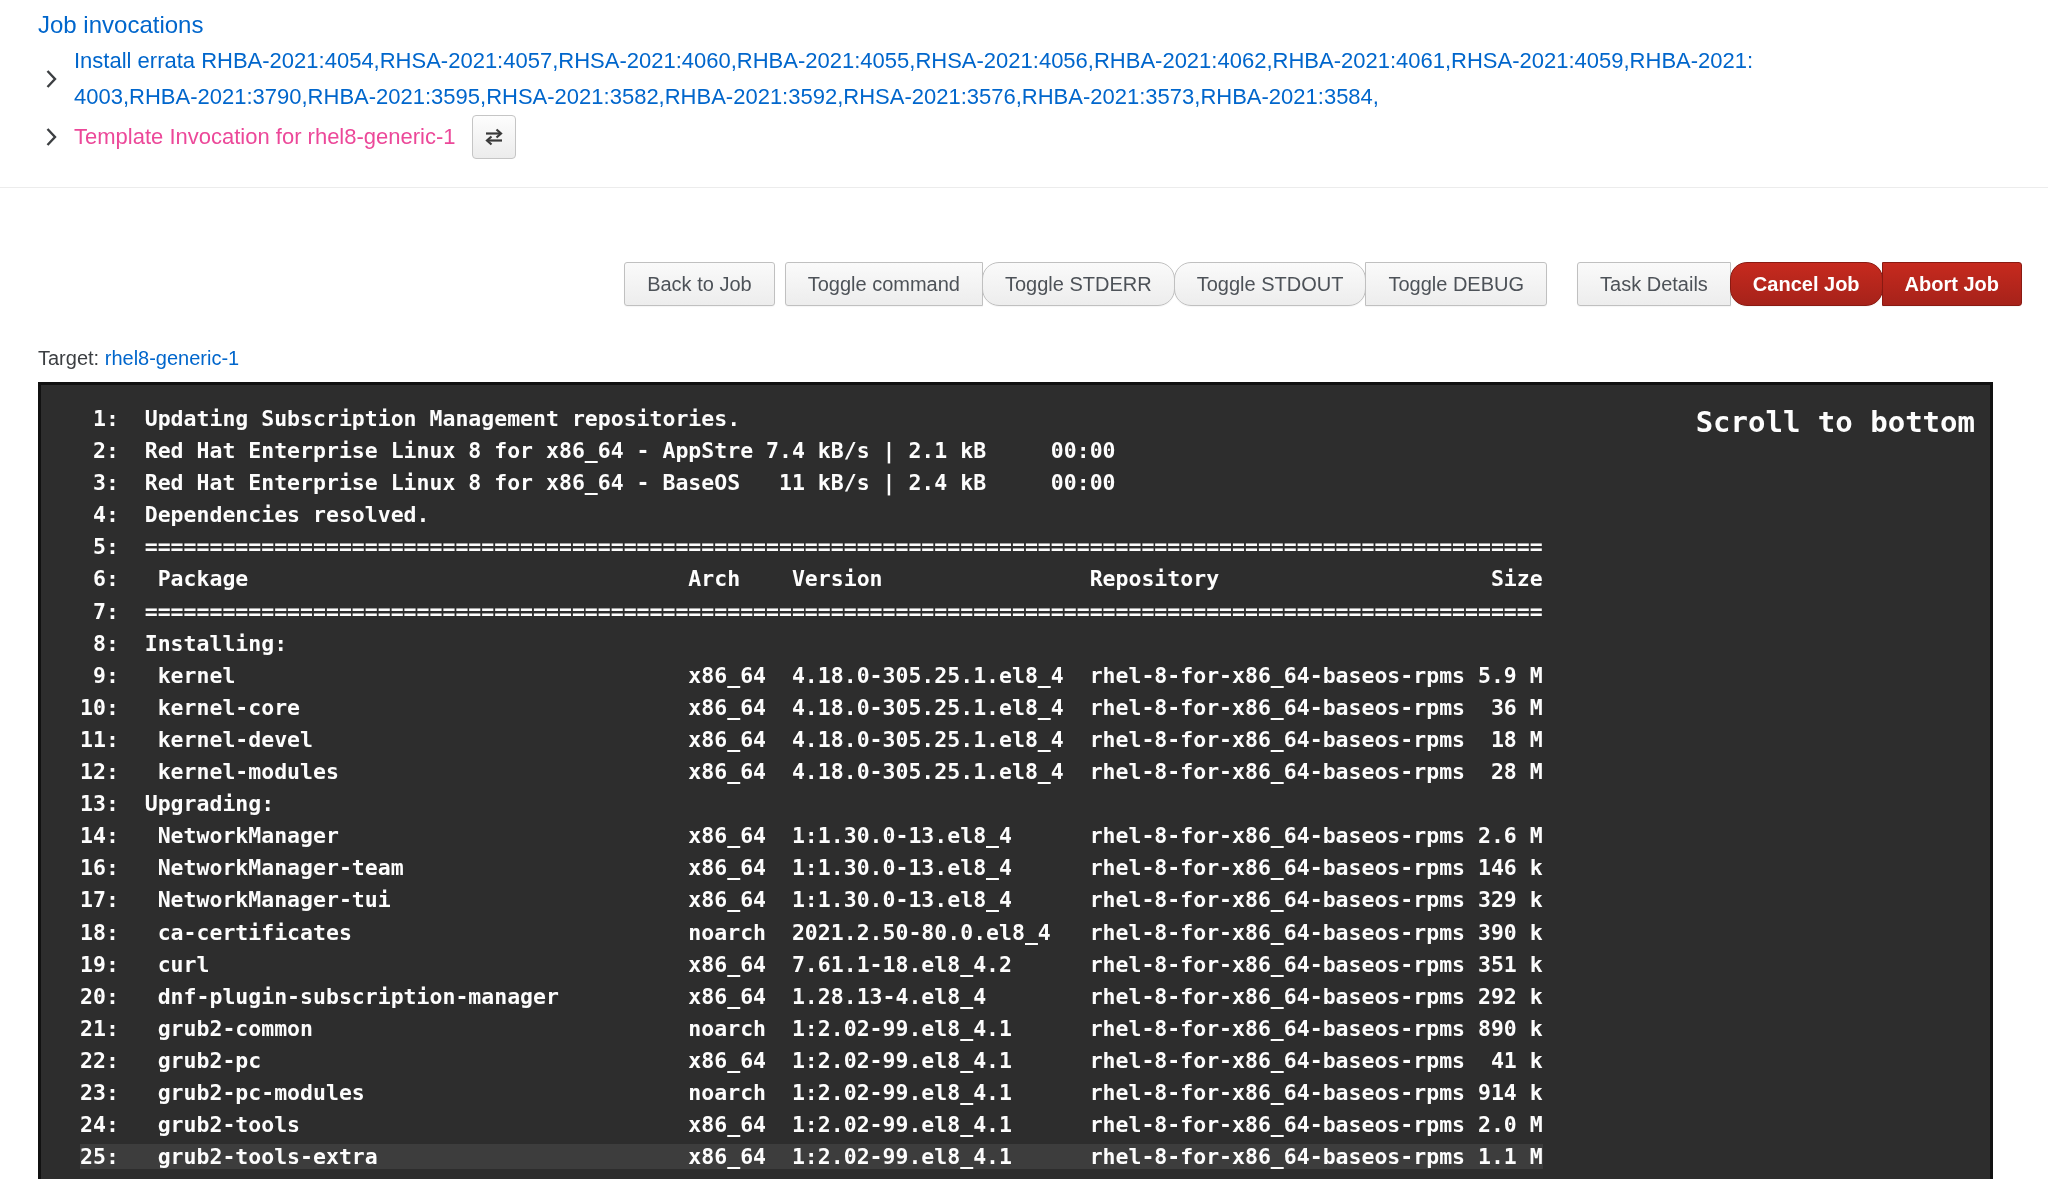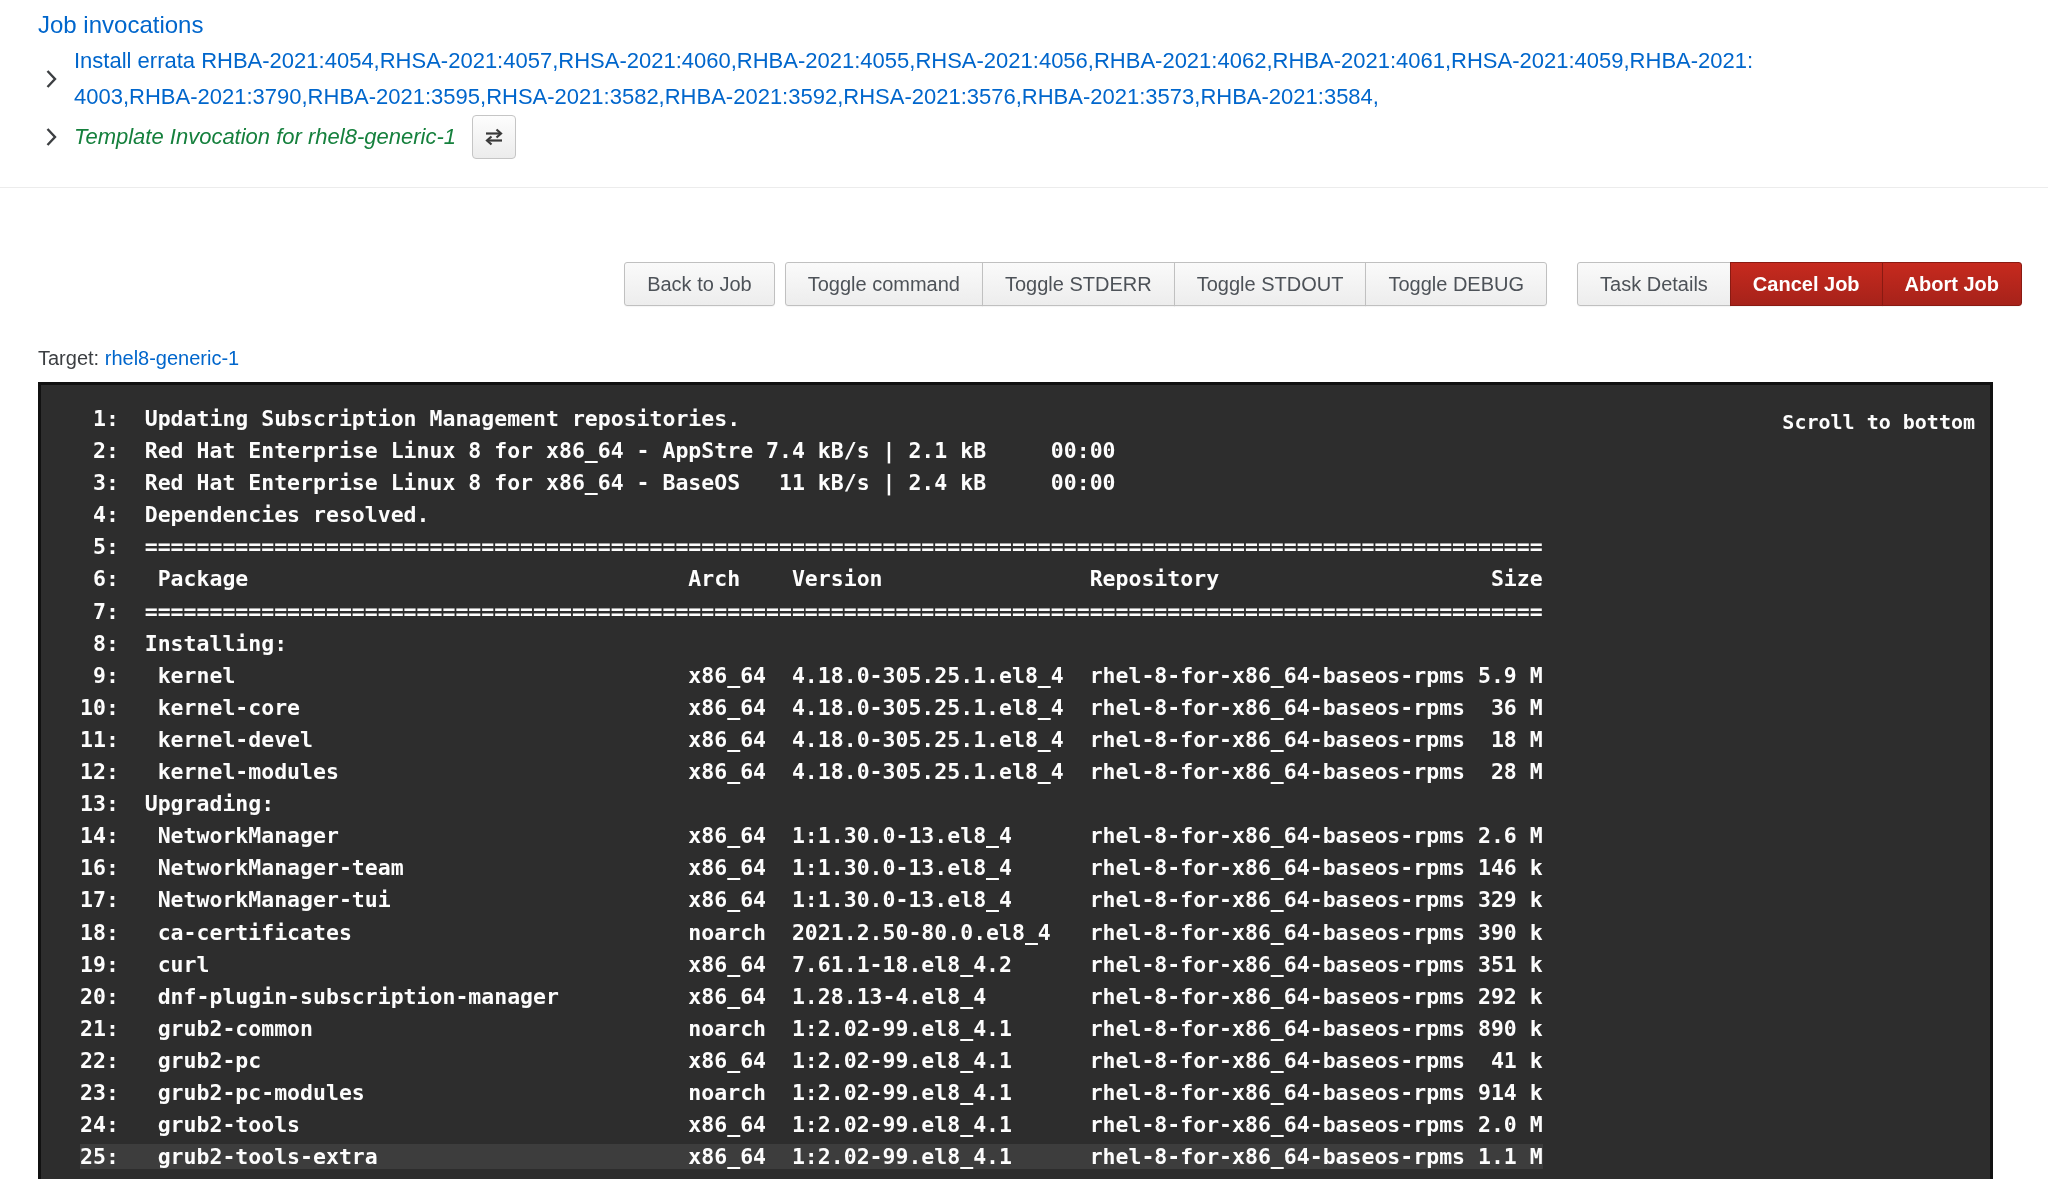--- a/index.html
+++ b/index.html
@@ -17,21 +17,21 @@
     text-decoration:none; cursor:pointer;
   }
   .inv-row { display:flex; align-items:center; padding-left:6px; }
   .inv-row.errata { margin-top:5px; }
   .inv-row.template { margin-top:0; height:44px; }
   .chev { flex:0 0 auto; width:14px; height:22px; margin-right:16px; display:flex; align-items:center; }
   .errata-link {
     color:#0066cc; font-size:22px; line-height:36px; max-width:1680px;
     text-decoration:none; word-break:break-all; cursor:pointer;
   }
-  .template-label { color:#15803d; font-size:22px;font-style:italic; }
+  .template-label { color:#ec4899; font-size:22px; }
   .swap-btn {
     margin-left:16px; width:44px; height:44px; border:1px solid #c5c5c5; border-radius:4px;
     background:linear-gradient(to bottom,#fdfdfd,#ececec);
     display:flex; align-items:center; justify-content:center; cursor:pointer; padding:0;
   }
 
   .divider { border:none; border-top:1px solid #ececec; margin:28px 0 0 0; }
 
   
   .toolbar {
@@ -39,21 +39,21 @@
     display:flex; justify-content:flex-end; align-items:stretch; height:60px;
   }
   .btn {
     font-family:"Liberation Sans",sans-serif; font-size:20px; color:#4d5258;
     background:linear-gradient(to bottom,#fafafa 0%,#ededed 100%);
     border:1px solid #c0c0c0; border-radius:3px; padding:0 22px; height:44px;
     cursor:pointer; white-space:nowrap; box-shadow:0 1px 1px rgba(0,0,0,0.04);
   }
   .btn-group { display:flex; }
   .btn-group .btn { border-radius:0; }
-  .btn-group .btn + .btn { margin-left:-1px; }
+  .btn-group .btn + .btn { margin-left:-1px;border-radius:17px; }
   .btn-group .btn:first-child { border-radius:3px 0 0 3px; }
   .btn-group .btn:last-child  { border-radius:0 3px 3px 0; }
   .gap-s { width:10px; flex:0 0 auto; }
   .gap-m { width:30px; flex:0 0 auto; }
   .btn.danger {
     background:linear-gradient(to bottom,#c62a1e 0%,#a6221a 100%);
     border-color:#8a1a12; color:#ffffff; font-weight:700;
   }
 
   
@@ -66,21 +66,21 @@
     background:#2d2d2d; border:3px solid #111111; overflow:hidden;
     padding:18px 0 0 39px;
     font-family:"DejaVu Sans Mono", monospace; font-weight:700;
     font-size:21.5px; line-height:32.1px; color:#fdfdfd;
   }
   .tline { white-space:pre; }
   .tline span { white-space:pre; }
   .tline span.hl { background:rgba(255,255,255,0.08); }
   .scroll-link {
     position:absolute; top:21px; right:15px; color:#fdfdfd; text-decoration:none;
-    font-family:"DejaVu Sans Mono",monospace; font-weight:700; font-size:20px; cursor:pointer;
+    font-family:"DejaVu Sans Mono",monospace; font-weight:700; font-size:29px; cursor:pointer;
   }
 </style>
 </head>
 <body>
 
 <div class="page-head">
   <a class="crumb-link" href="#">Job invocations</a>
 
   <div class="inv-row errata">
     <span class="chev">

